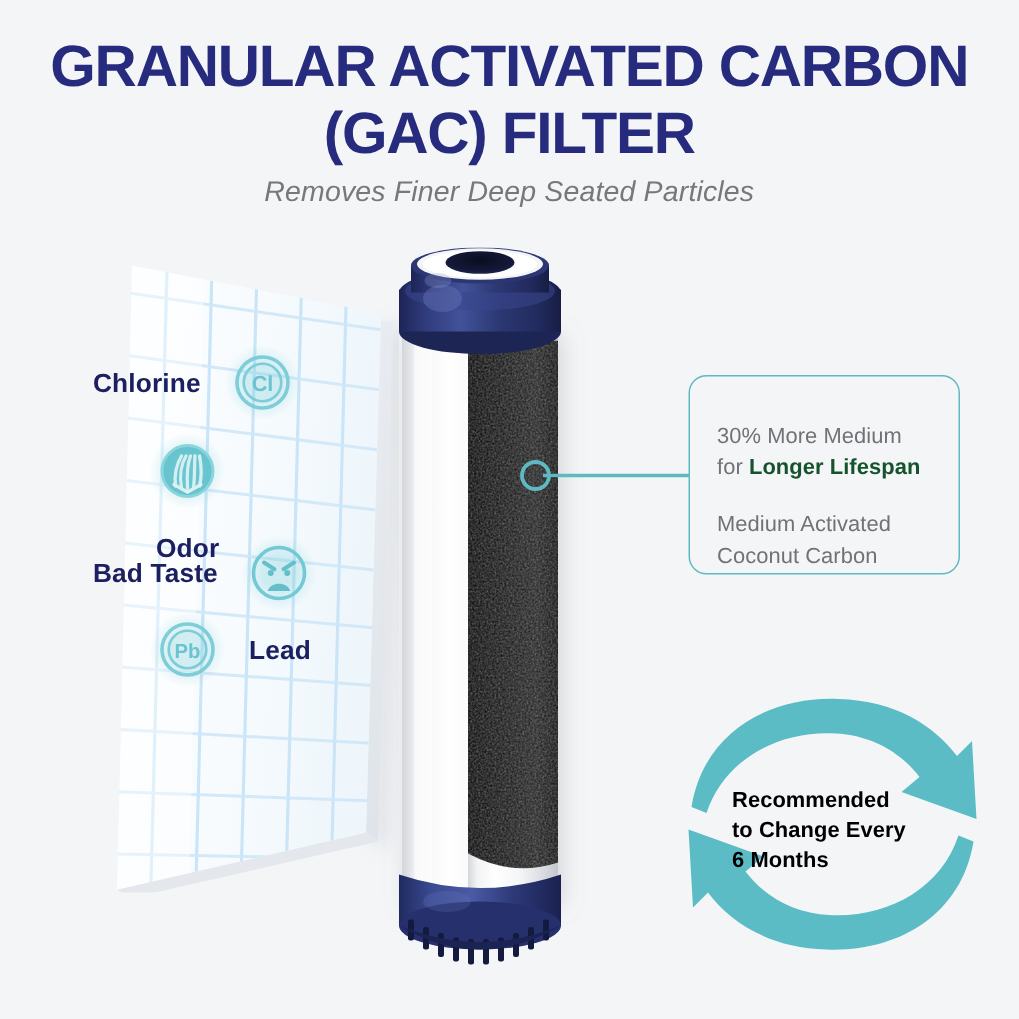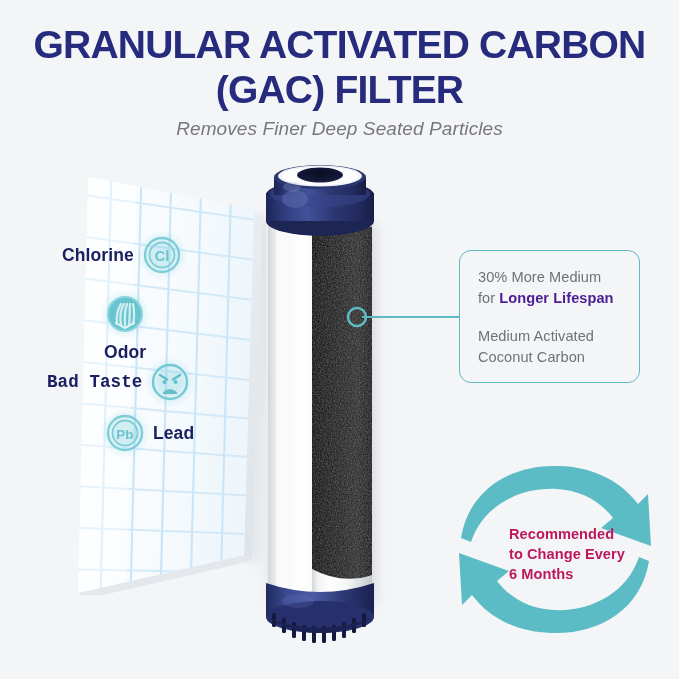--- a/index.html
+++ b/index.html
@@ -44,21 +44,21 @@
     left: 66px; top: 163px;
     width: 200px; height: 432px;
   }
   .panel-svg { position: absolute; inset: 0; }
 
   
   .contam {
     position: absolute;
     display: flex;
     align-items: center;
-    gap: 7px;
+    gap: 20px;
     white-space: nowrap;
   }
   .contam-label {
     font-size: 17.5px;
     font-weight: bold;
     color: #1c2060;
     letter-spacing: 0.1px;
   }
   .ic {
     position: relative;
@@ -67,21 +67,21 @@
   }
   .ic svg { display: block; width: 42px; height: 42px; }
   .ic-glow {
     position: absolute; inset: -4px;
     border-radius: 50%;
     background: radial-gradient(circle, rgba(120,205,215,0.32) 30%, rgba(120,205,215,0) 72%);
   }
 
   .r-chlorine   { left: 62px;  top: 234px; }
   .r-odor       { left: 104px; top: 293px; flex-direction: column; }
-  .r-badtaste   { left: 47px;  top: 361px; font-family: Liberation Mono, monospace; }
+  .r-badtaste   { left: 62px;  top: 361px; }
   .r-lead       { left: 104px; top: 412px; }
   .r-heavy      { left: 22px;  top: 501px; }
 
   
   .cart { position: absolute; left: 250px; top: 165px; width: 170px; height: 485px; }
   .cart svg { display: block; }
 
   
   .callout {
     position: absolute;
@@ -90,35 +90,36 @@
     border: 1.6px solid #5fb9c2;
     border-radius: 12px;
     background: #f4f5f7;
     padding: 16px 0 0 18px;
   }
   .callout p {
     font-size: 14.6px;
     line-height: 21px;
     color: #6f7276;
     letter-spacing: 0.05px;
-  }
-  .callout .em { font-weight: bold; color: #4c1d95; text-align: right; }
+    margin-top: 14px;
+  }
+  .callout .em { font-weight: bold; color: #14532d; text-align: right; }
   .callout .p2 { margin-top: 17px; }
   .connector { position: absolute; left: 340px; top: 296px; width: 130px; height: 42px; }
 
   
   .cycle { position: absolute; left: 455px; top: 462px; width: 200px; height: 175px; }
   .cycle-text {
     position: absolute;
-    left: 509px; top: 524px;
+    left: 488px; top: 524px;
     width: 130px;
     font-size: 14.6px;
     font-weight: bold;
     line-height: 20px;
-    color: #be185d;
+    color: #000000;
     letter-spacing: 0.05px;
   }
 </style>
 </head>
 <body>
 
 <div id="stage">
 
   <div class="title-block">
     <div class="title-line">GRANULAR ACTIVATED CARBON</div>

